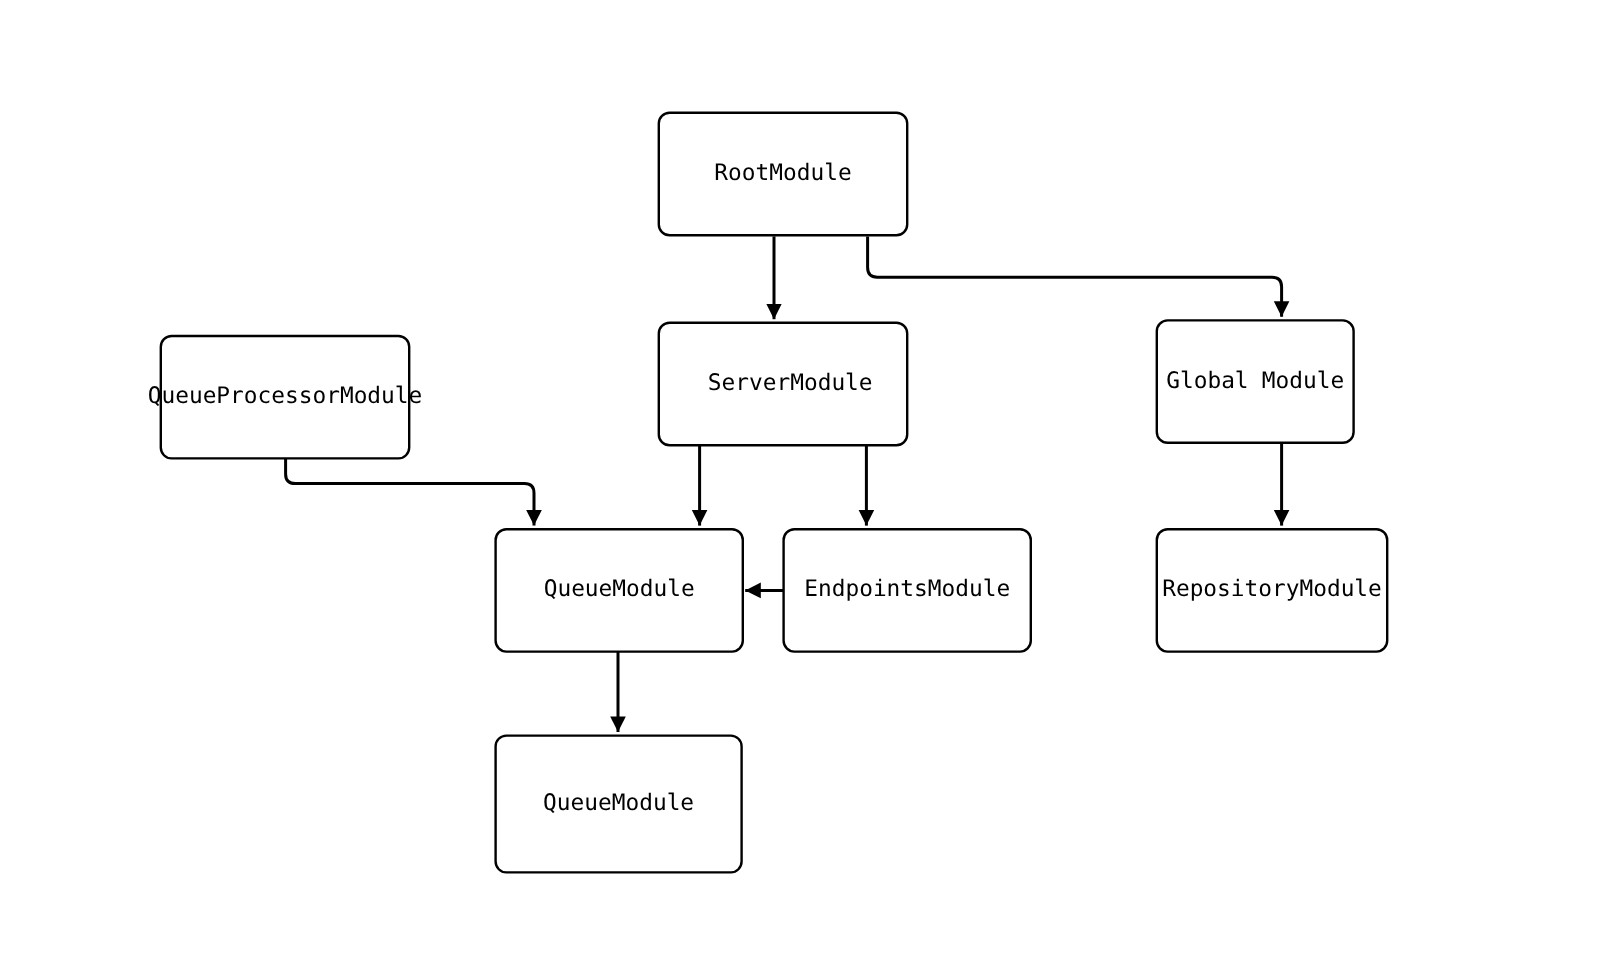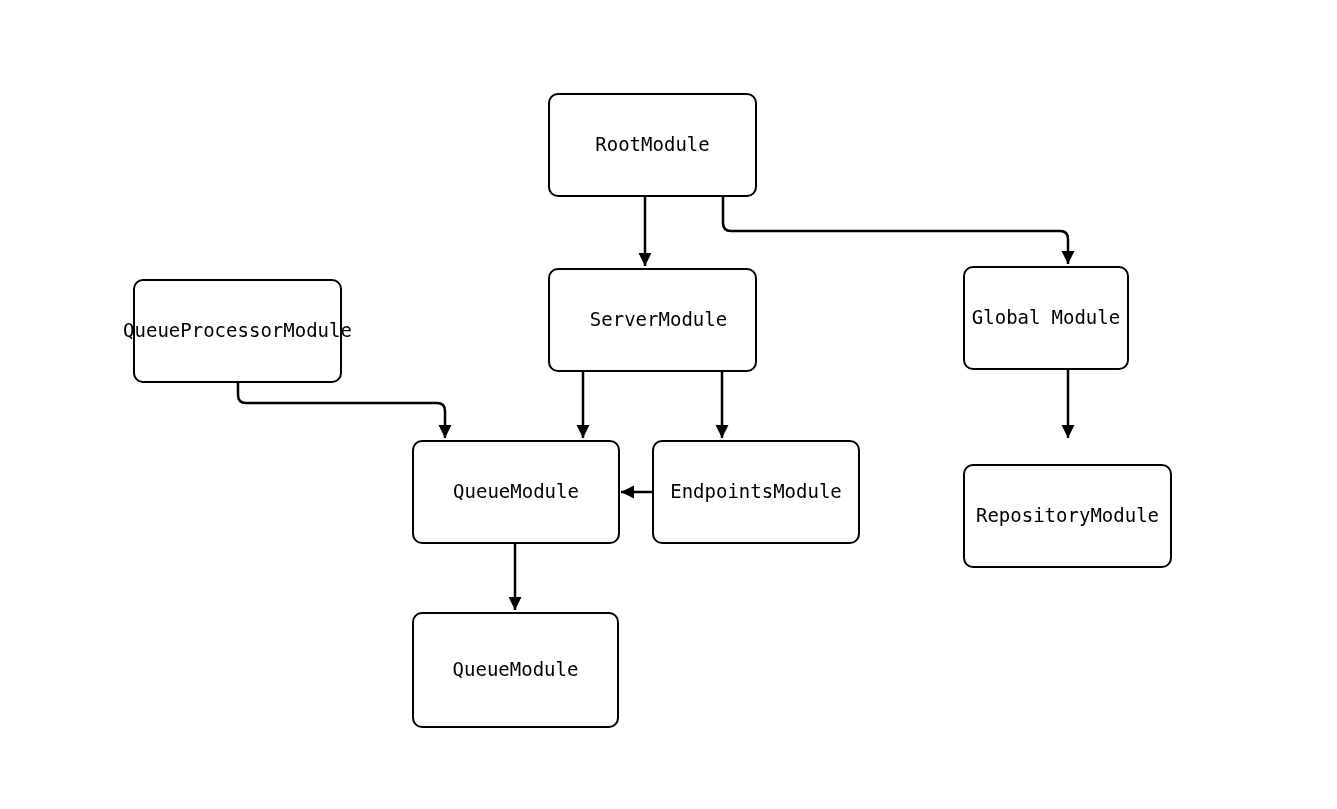--- a/index.html
+++ b/index.html
@@ -87,21 +87,21 @@
   <div class="node" style="left:412px; top:440px; width:208px; height:104px;">
     <span>Queue</span>
     <span>Module</span>
   </div>
 
   <div class="node" style="left:652px; top:440px; width:208px; height:104px;">
     <span>Endpoints</span>
     <span>Module</span>
   </div>
 
-  <div class="node" style="left:963px; top:464px; width:209px; height:104px;">
+  <div class="node" style="left:963px; top:440px; width:194px; height:104px;">
     <span>Repository</span>
     <span>Module</span>
   </div>
 
   <div class="node" style="left:412px; top:612px; width:207px; height:116px;">
     <span>Queue</span>
     <span>Module</span>
   </div>
 
 </div>

